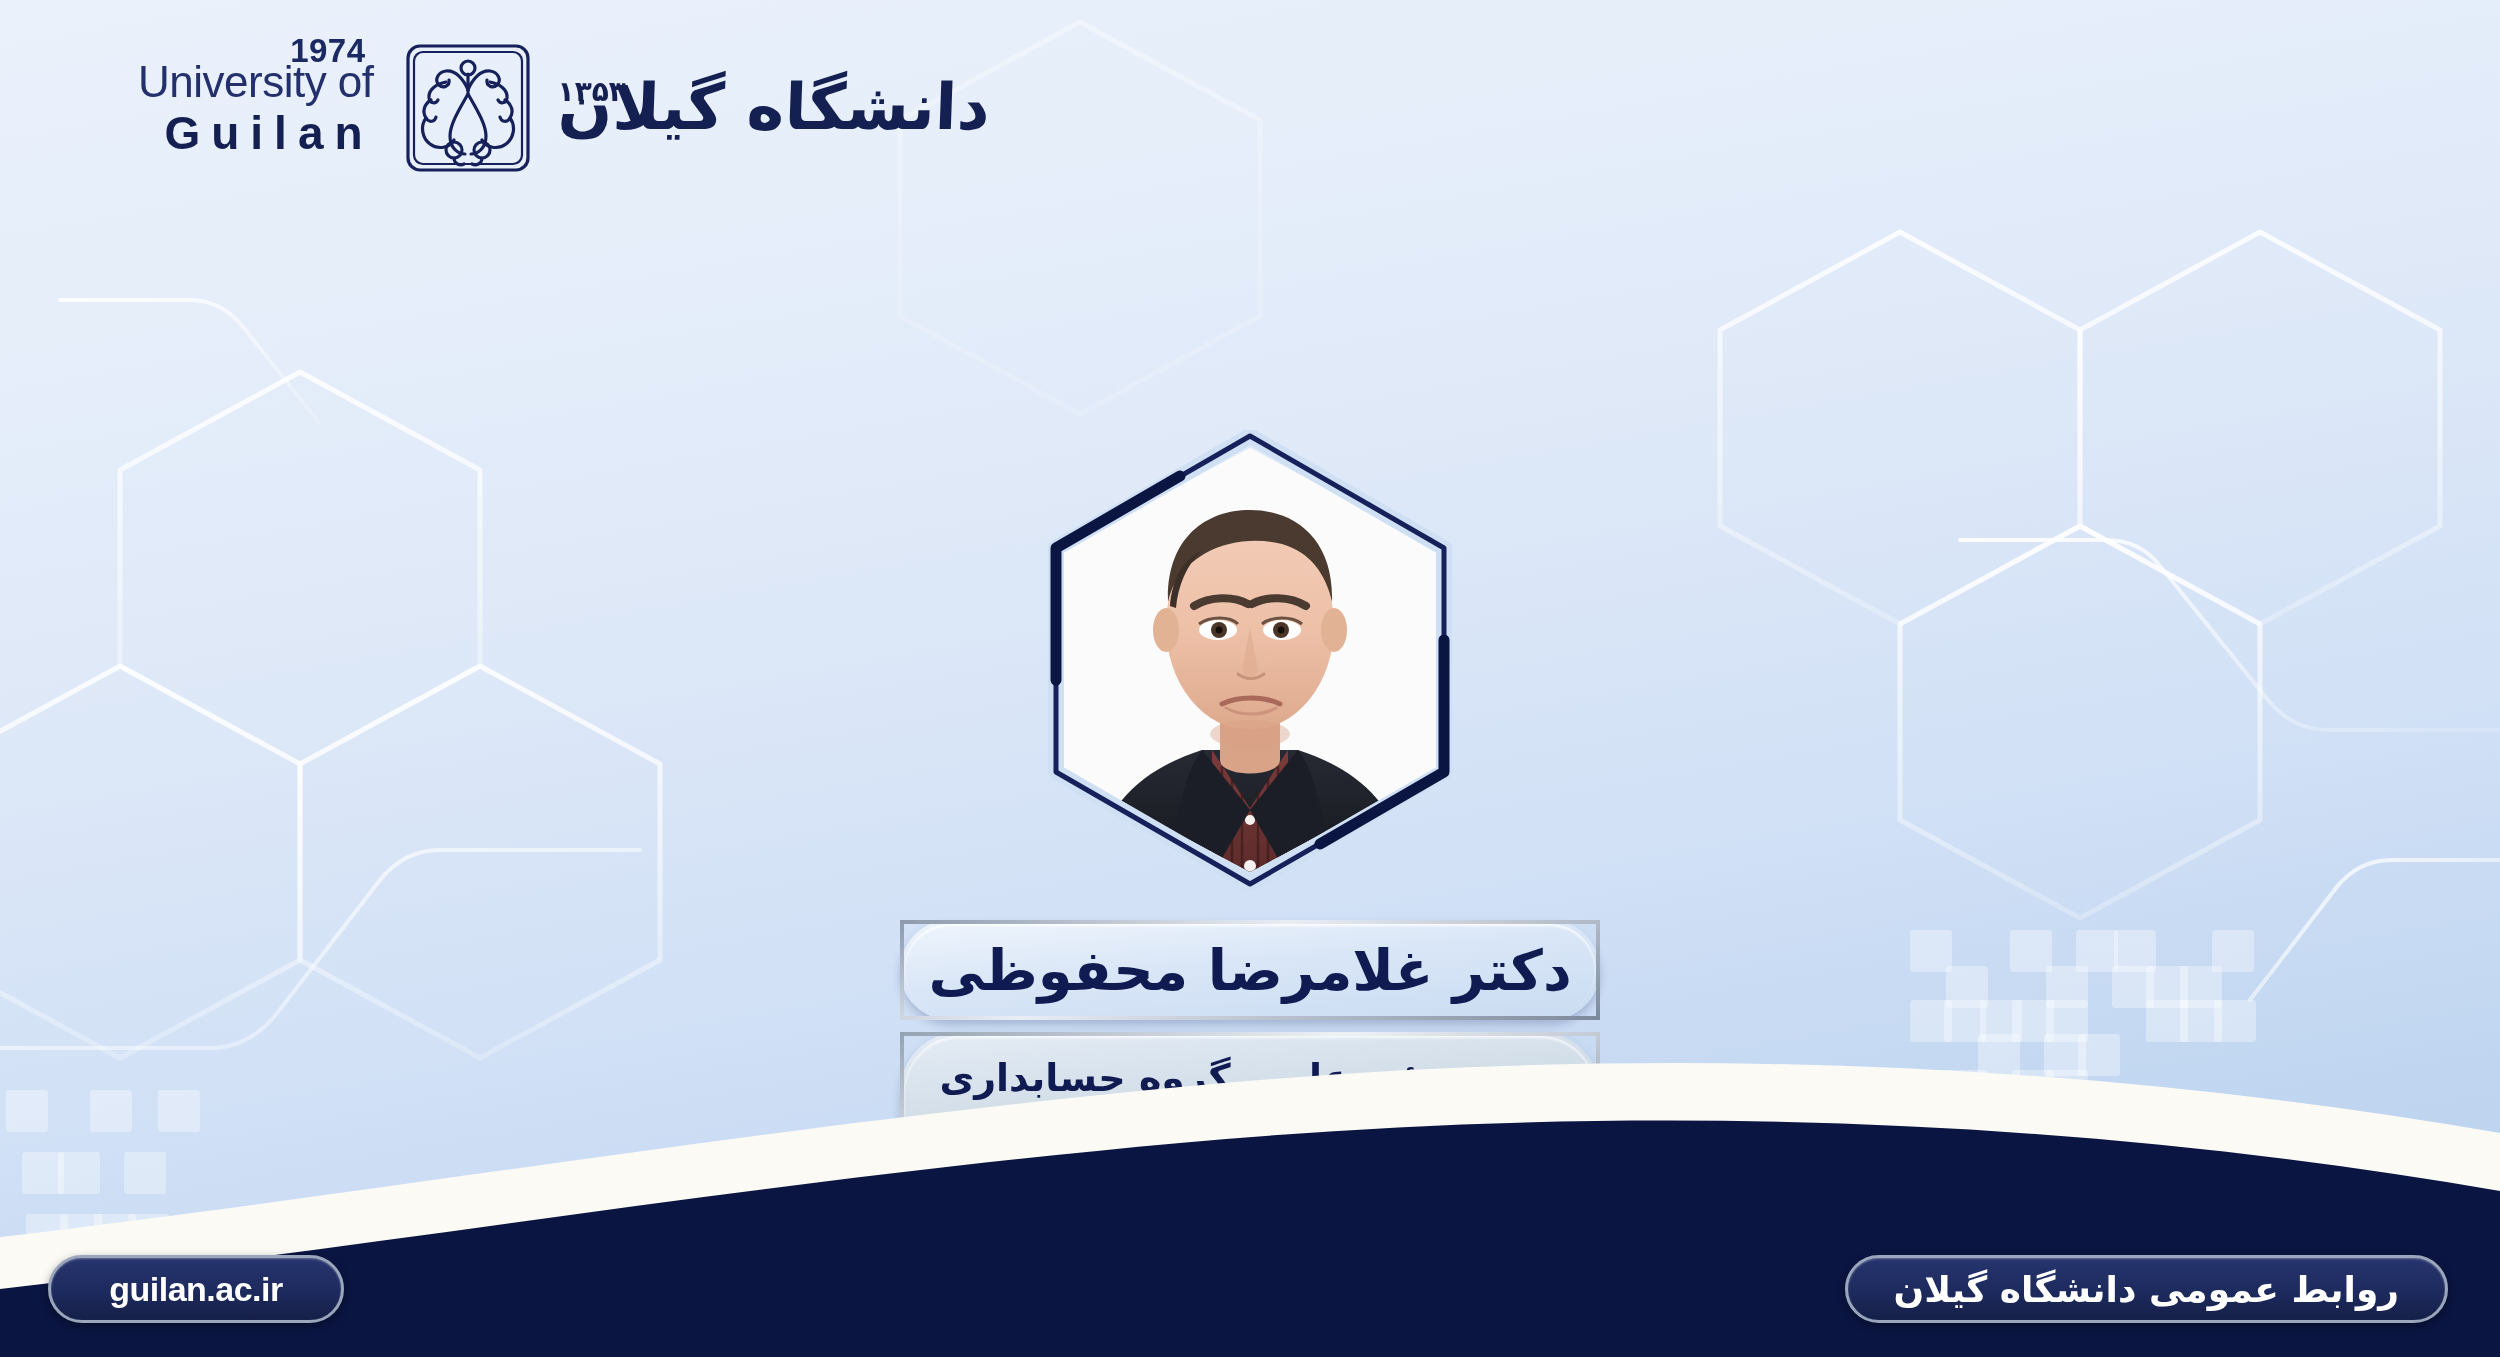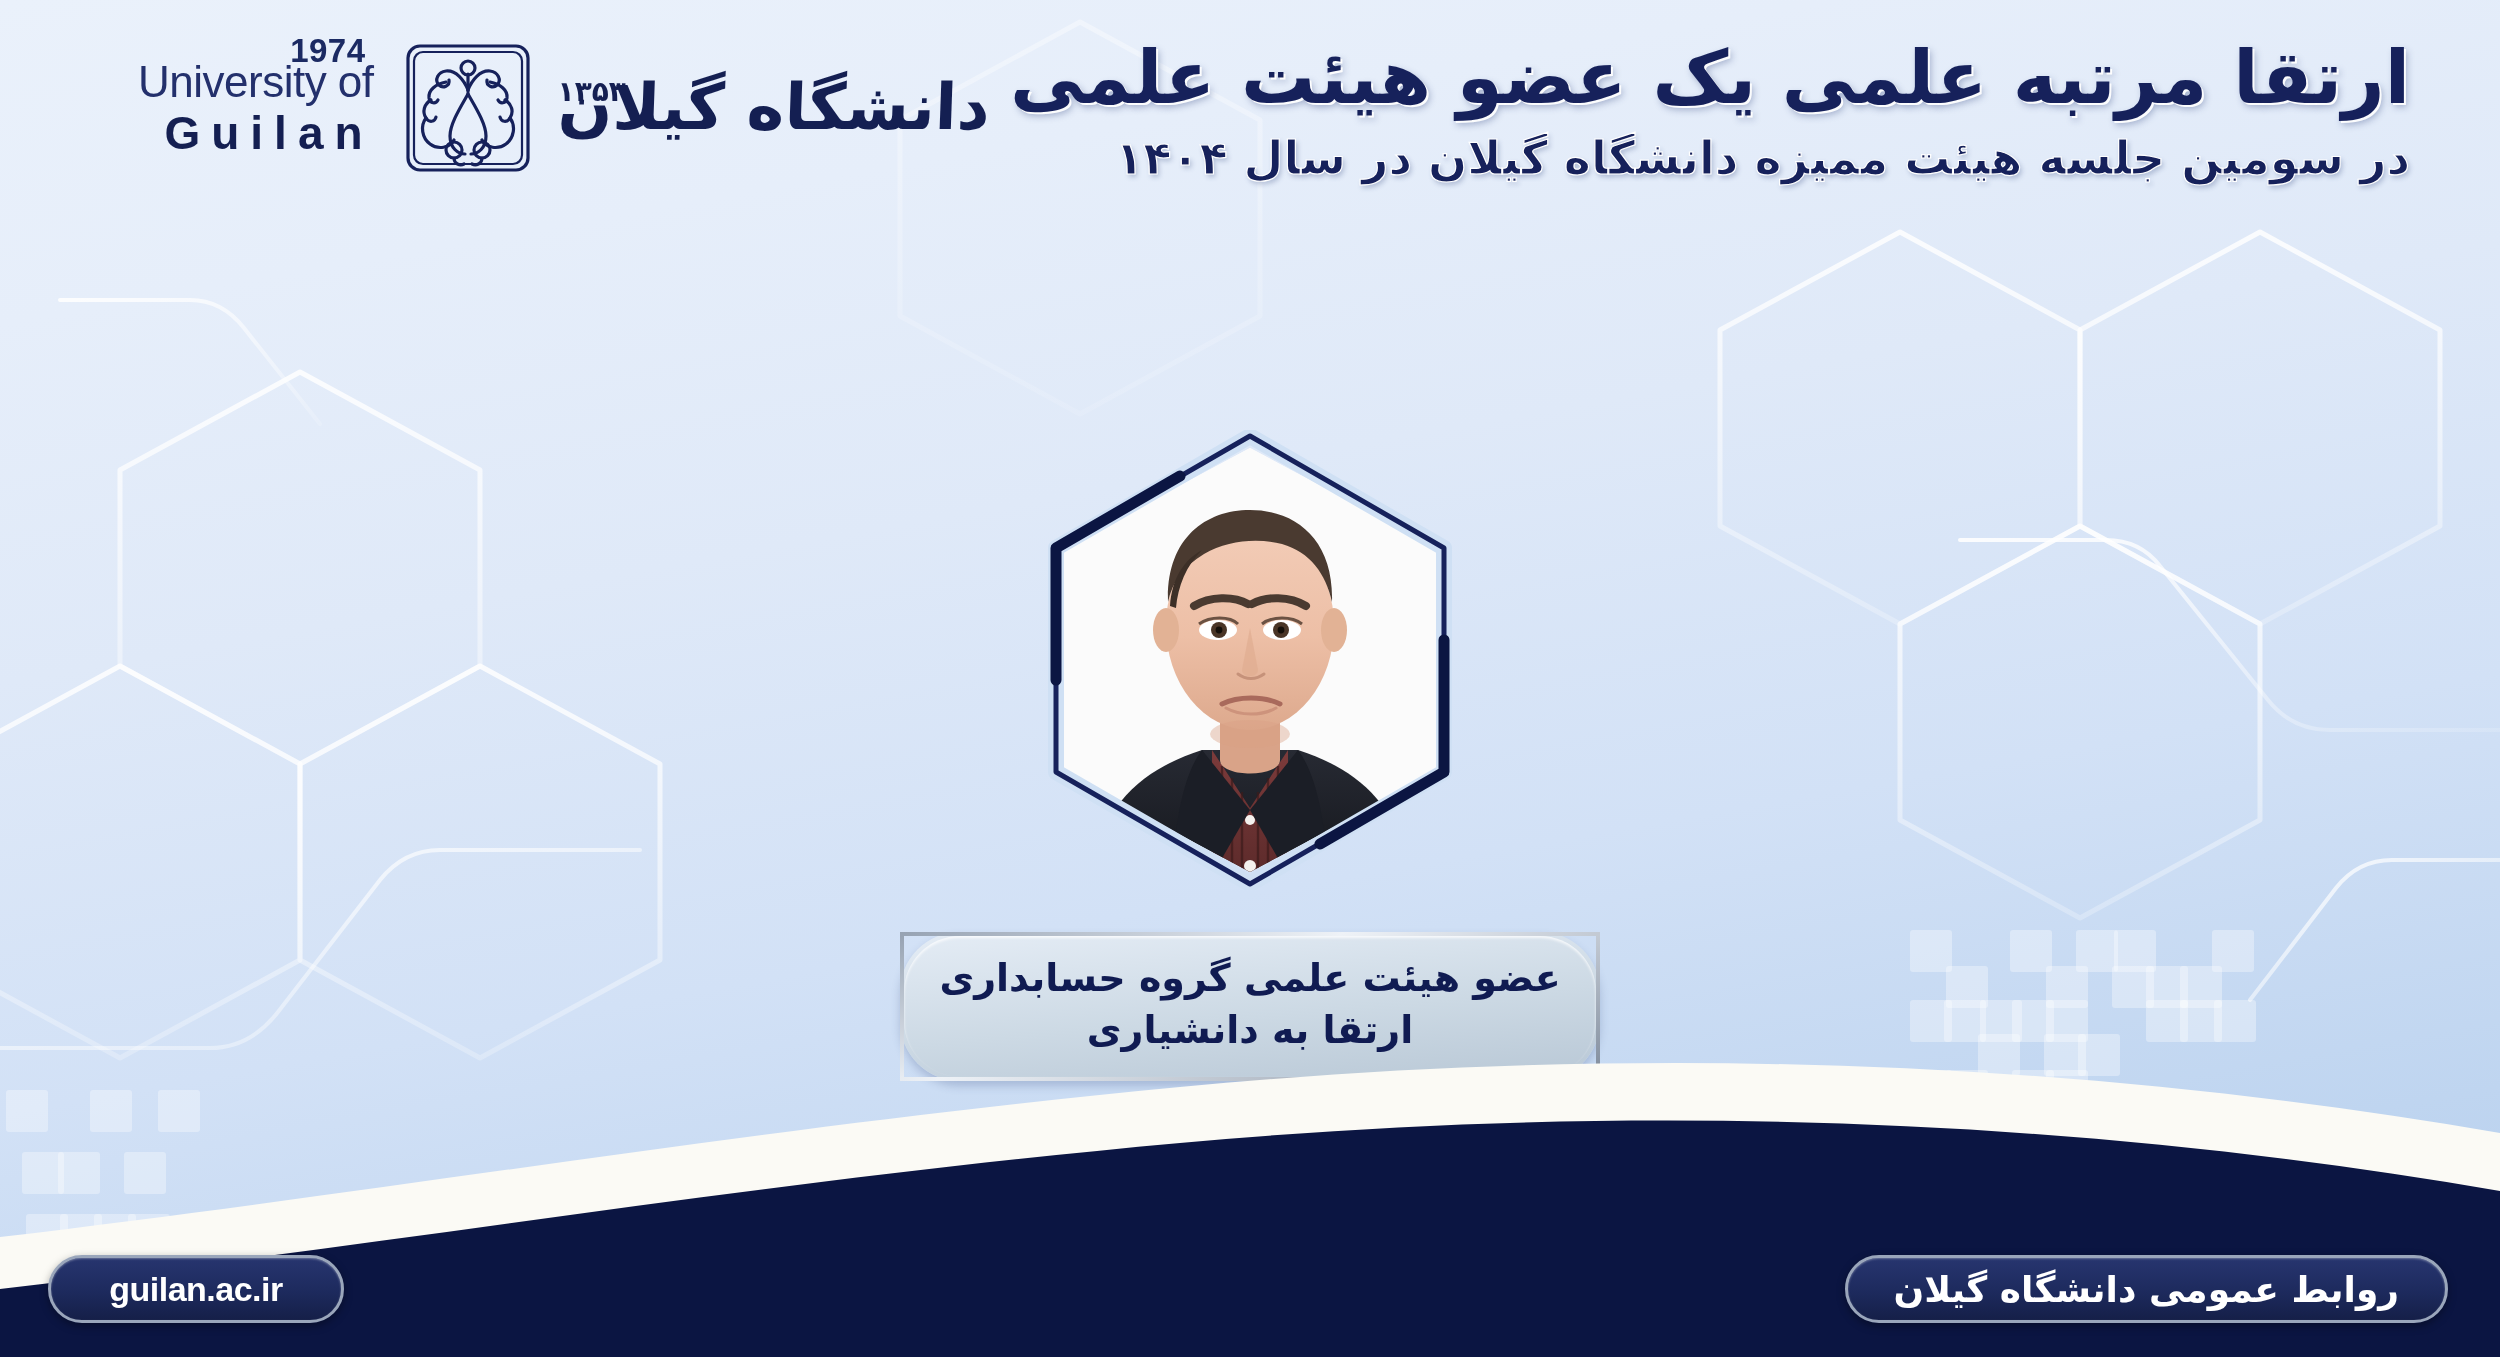--- a/index.html
+++ b/index.html
@@ -381,24 +381,20 @@
           </g>
         </svg>
       </span>
 
       <div class="logo-fa">
         <div class="fa-year">۱۳۵۳</div>
         <div class="fa-name">دانشگاه گیلان</div>
       </div>
     </div>
 
-    <div class="titles">
-      <div class="title-main">ارتقا مرتبه علمی یک عضو هیئت علمی</div>
-      <div class="title-sub">در سومین جلسه هیئت ممیزه دانشگاه گیلان در سال ۱۴۰۴</div>
-    </div>
   </div>
 
   <div class="portrait-wrap">
 
     <div class="hex-photo">
       <div class="hex-clip">
         <svg class="face-svg" viewBox="0 0 396 424" preserveAspectRatio="xMidYMid slice" aria-hidden="true">
           <defs>
             <linearGradient id="skin" x1="0" y1="0" x2="0" y2="1">
               <stop offset="0%" stop-color="#f3cdb8"></stop>
@@ -473,20 +469,23 @@
           <path d="M220 6 L414 118 L414 342 L220 454 L26 342 L26 118 Z" stroke="#cfe0f4" stroke-width="16"></path>
           <path d="M220 6 L414 118 L414 342 L220 454 L26 342 L26 118 Z" stroke="#16215b" stroke-width="5"></path>
           <path d="M26 250 L26 118 L150 46" stroke="#0b1542" stroke-width="11"></path>
           <path d="M414 210 L414 342 L290 414" stroke="#0b1542" stroke-width="11"></path>
         </g>
       </svg>
     </div>
   </div>
 
   <div class="plates">
+    <div class="plate plate-name">
+      <span>دکتر غلامرضا محفوظی</span>
+    </div>
     <div class="plate plate-role">
       <div>عضو هیئت علمی گروه حسابداری</div>
       <div>ارتقا به دانشیاری</div>
     </div>
   </div>
 
   <div class="waves">
     <svg viewBox="0 0 2500 420" preserveAspectRatio="none" aria-hidden="true">
       <path d="M0 300 C420 250 760 190 1180 150 C1620 108 2060 120 2500 196 L2500 420 L0 420 Z" fill="#fbfaf5"></path>
       <path d="M0 352 C420 304 760 244 1180 206 C1620 166 2060 178 2500 254 L2500 420 L0 420 Z" fill="#0b1542"></path>

